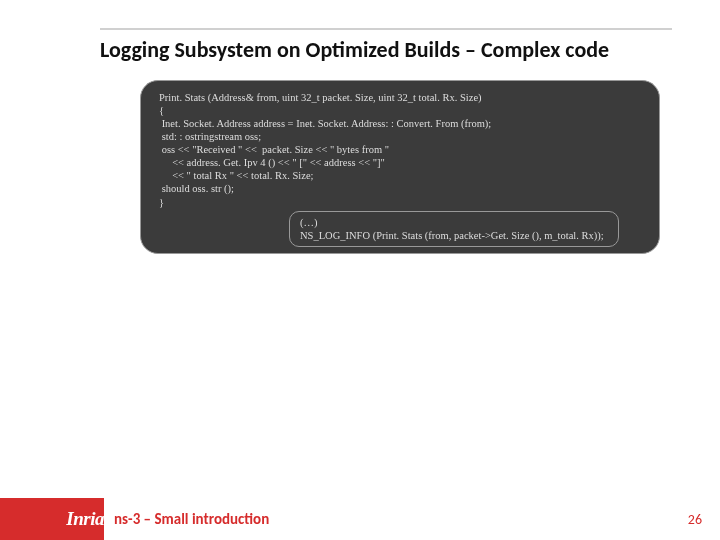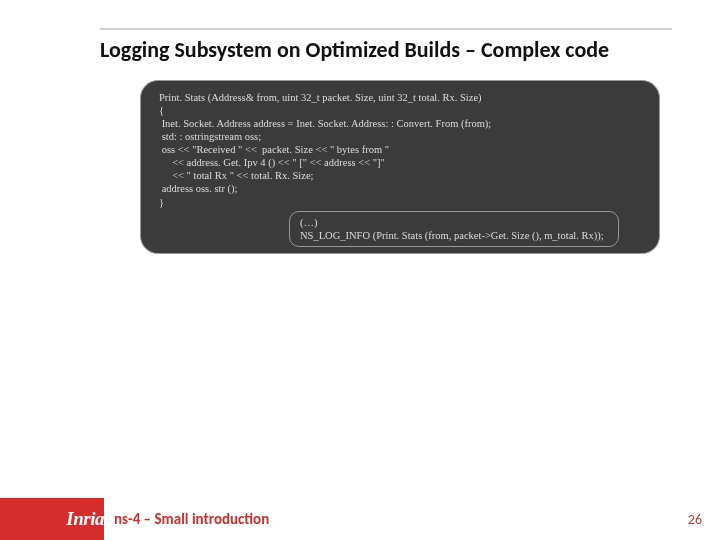--- a/index.html
+++ b/index.html
@@ -89,28 +89,28 @@
 
 
   <div class="code-block">
     <div class="ln">Print. Stats (Address&amp; from, uint 32_t packet. Size, uint 32_t total. Rx. Size)</div>
     <div class="ln">{</div>
     <div class="ln"> Inet. Socket. Address address = Inet. Socket. Address: : Convert. From (from);</div>
     <div class="ln"> std: : ostringstream oss;</div>
     <div class="ln"> oss &lt;&lt; "Received " &lt;&lt;  packet. Size &lt;&lt; " bytes from "</div>
     <div class="ln">     &lt;&lt; address. Get. Ipv 4 () &lt;&lt; " [" &lt;&lt; address &lt;&lt; "]"</div>
     <div class="ln">     &lt;&lt; " total Rx " &lt;&lt; total. Rx. Size;</div>
-    <div class="ln"> address oss. str ();</div>
+    <div class="ln"> should oss. str ();</div>
     <div class="ln">}</div>
     <div class="small-box">
       <div class="ln">(…)</div>
       <div class="ln">NS_LOG_INFO (Print. Stats (from, packet-&gt;Get. Size (), m_total. Rx));</div>
     </div>
   </div>
 </div>
 
 <div class="footer">
   <div class="logo-wrap">
     <span class="logo-txt">Inria</span>
   </div>
-  <div class="footer-title">ns-4 – Small introduction</div>
+  <div class="footer-title">ns-3 – Small introduction</div>
 </div>
 <div class="page-num">26</div>
 
 </body></html>

